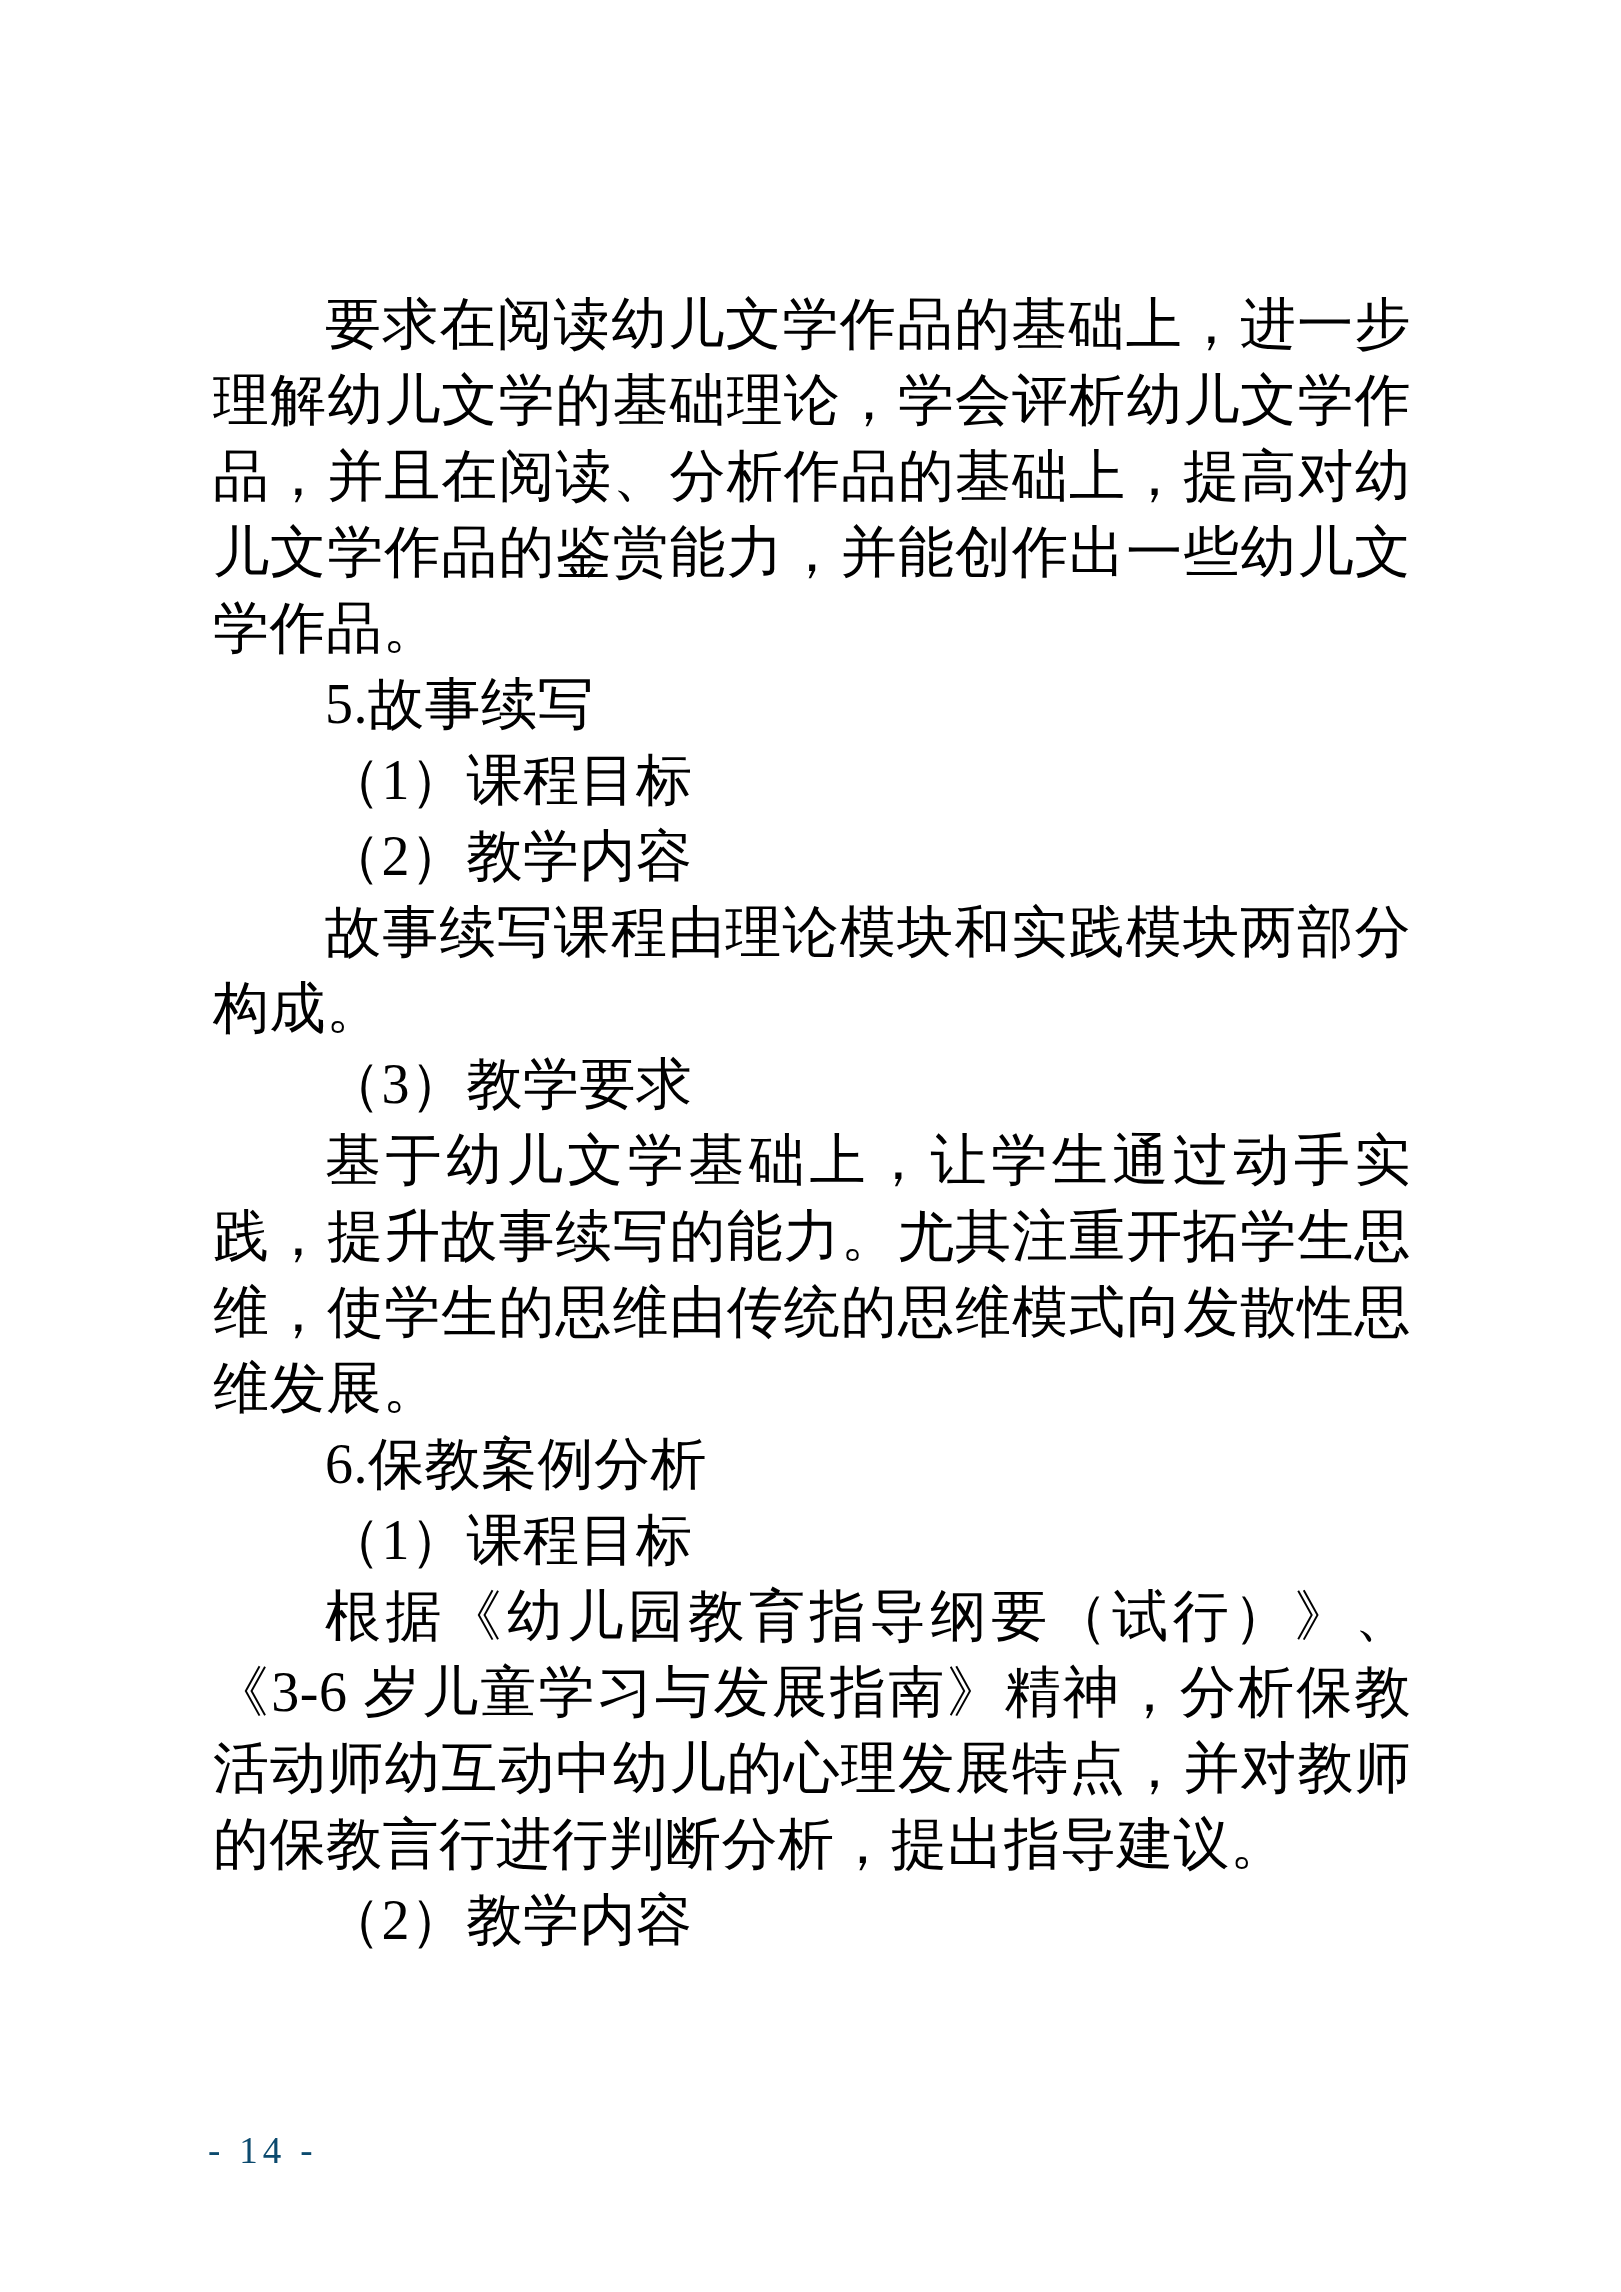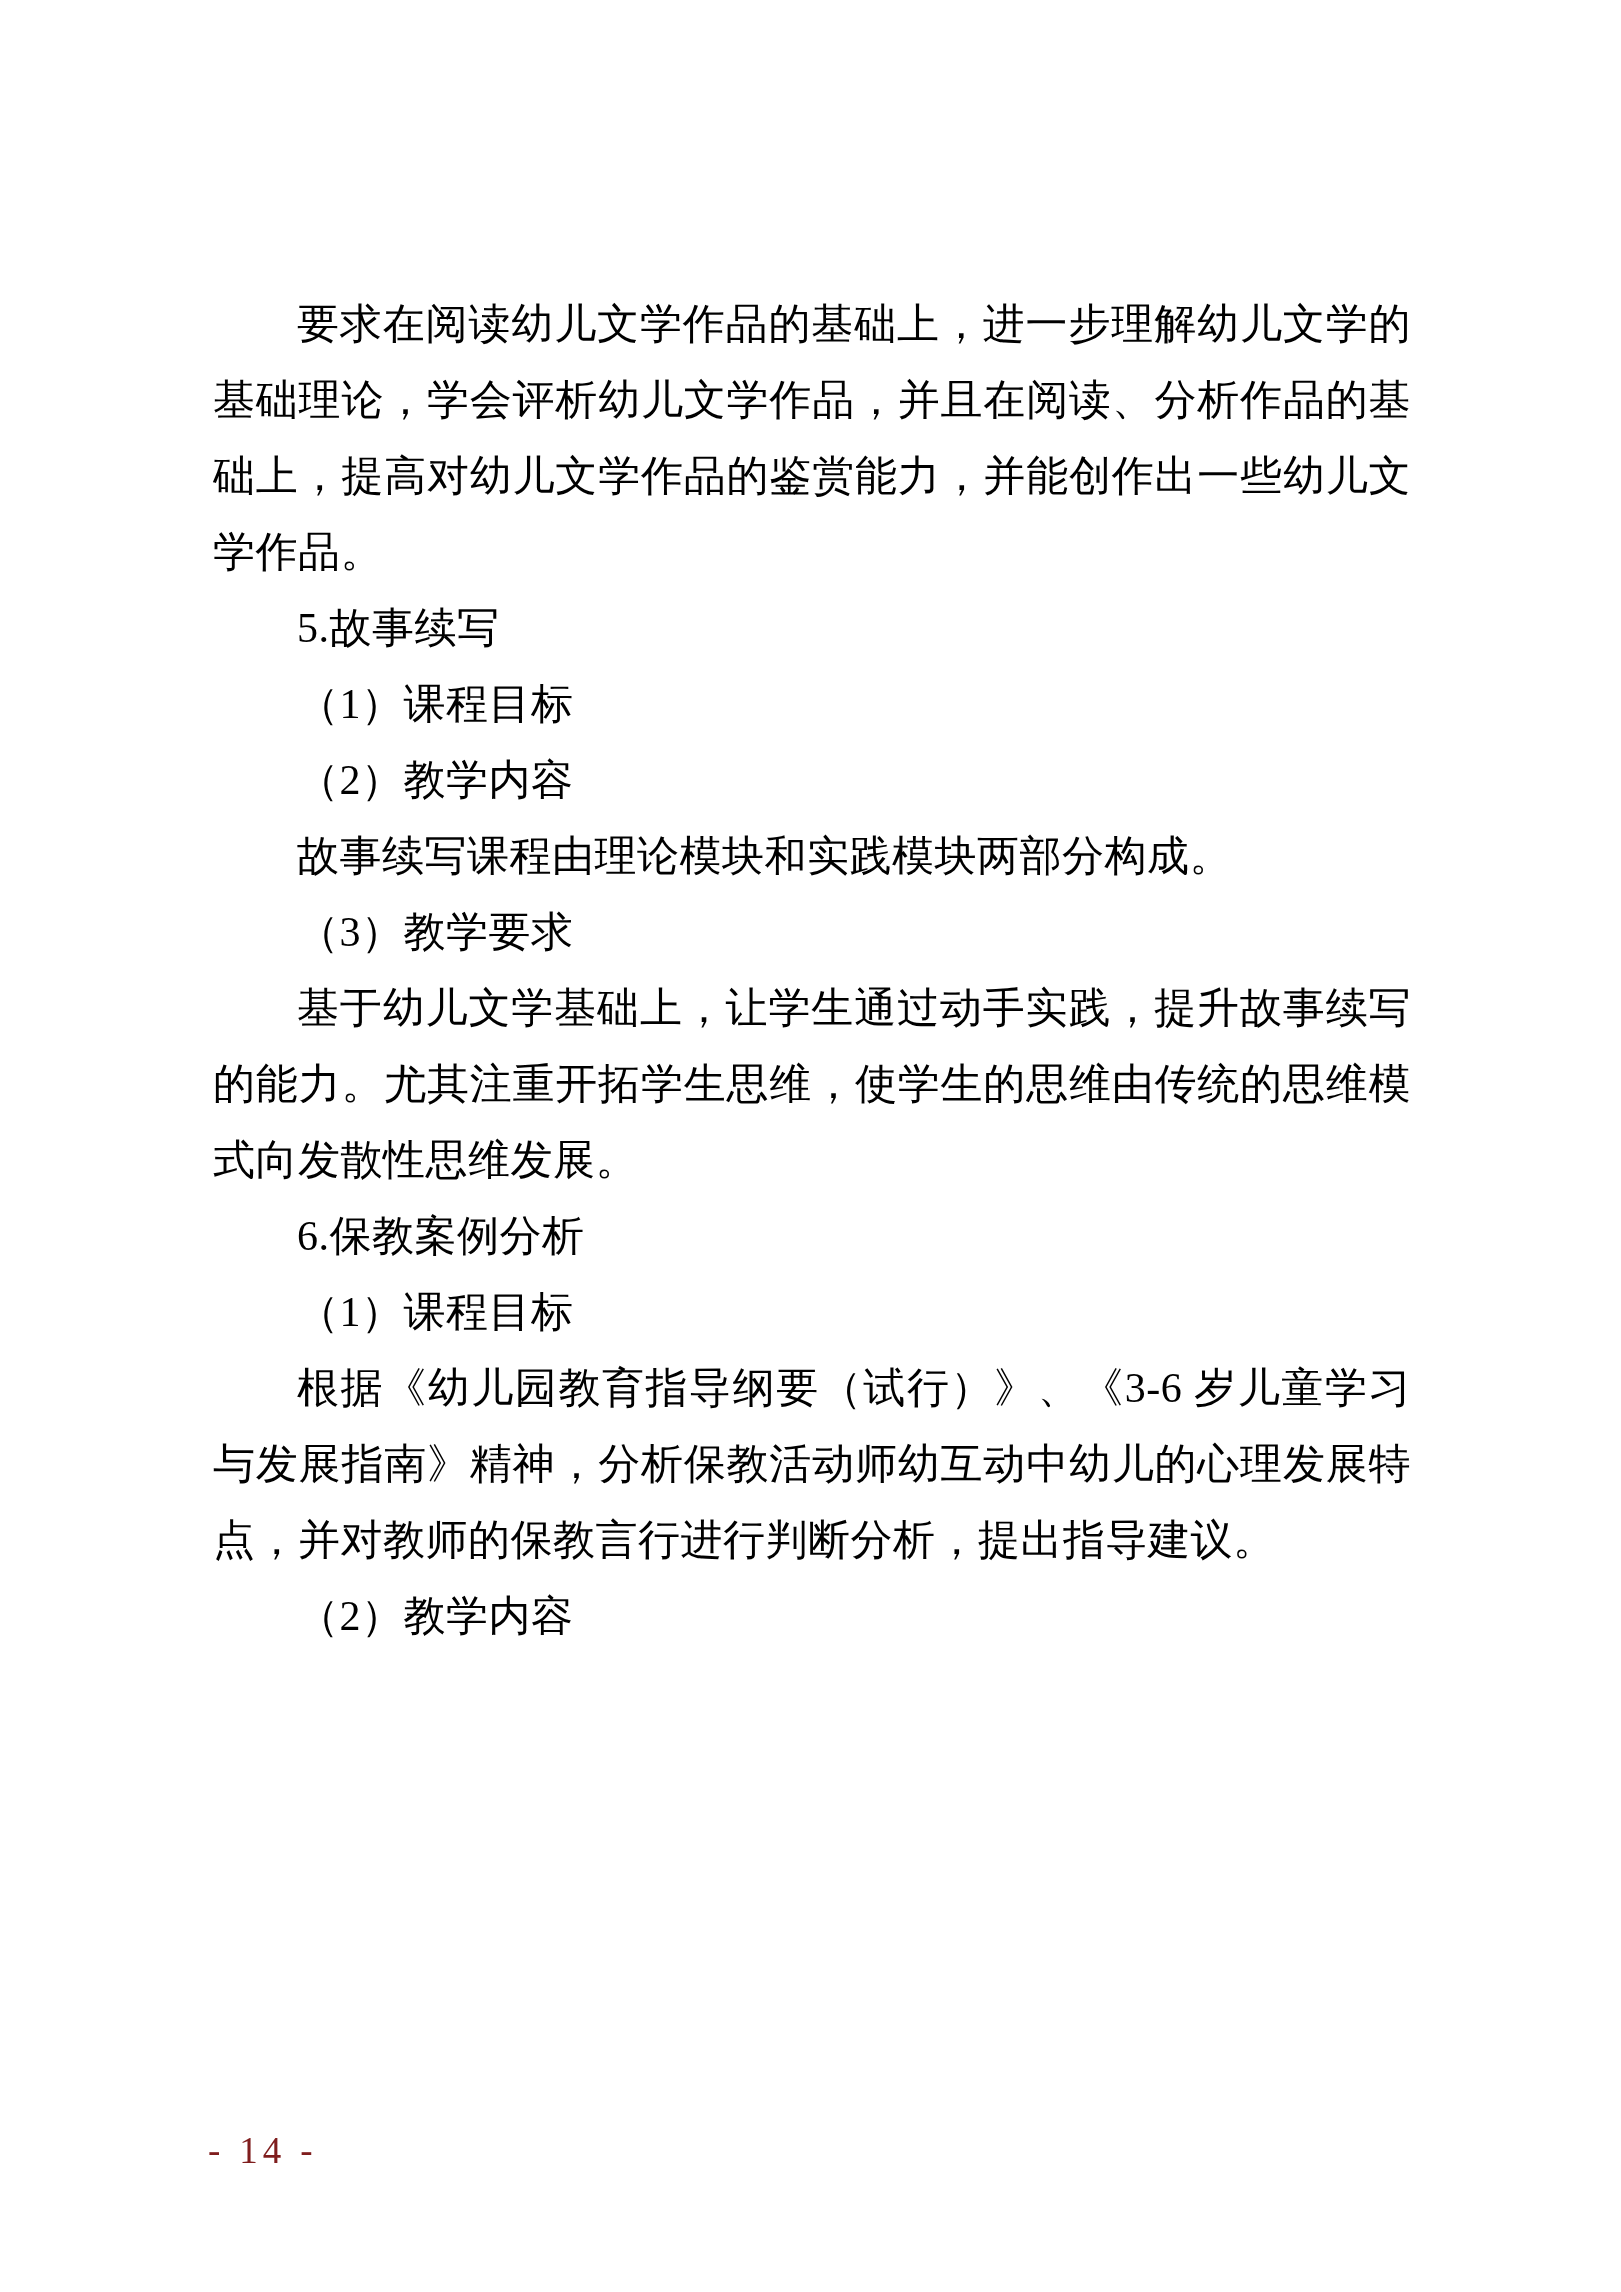--- a/index.html
+++ b/index.html
@@ -14,42 +14,42 @@
     background: #ffffff;
     overflow: hidden;
     font-family: "Liberation Serif", "DejaVu Serif", serif;
     color: #000000;
   }
   .content {
     position: absolute;
     left: 213px;
     top: 286px;
     width: 1198px;
-    font-size: 42px;
+    font-size: 56px;
     line-height: 76px;
     letter-spacing: 0.5px;
     text-align: justify;
     text-justify: inter-character;
   }
   .content p {
     margin: 0;
     padding: 0;
     text-indent: 2em;
   }
   .content p.heading {
     font-weight: 400;
   }
   .page-number {
     position: absolute;
     left: 208px;
     top: 2132px;
     font-size: 37px;
     line-height: 1;
     letter-spacing: 4.9px;
-    color: #7f1d1d;
+    color: #0c4a6e;
     white-space: pre;
   }
 </style>
 </head>
 <body>
 
 <div class="page">
 
   <div class="content">
     <p class="para">要求在阅读幼儿文学作品的基础上，进一步理解幼儿文学的基础理论，学会评析幼儿文学作品，并且在阅读、分析作品的基础上，提高对幼儿文学作品的鉴赏能力，并能创作出一些幼儿文学作品。</p>

